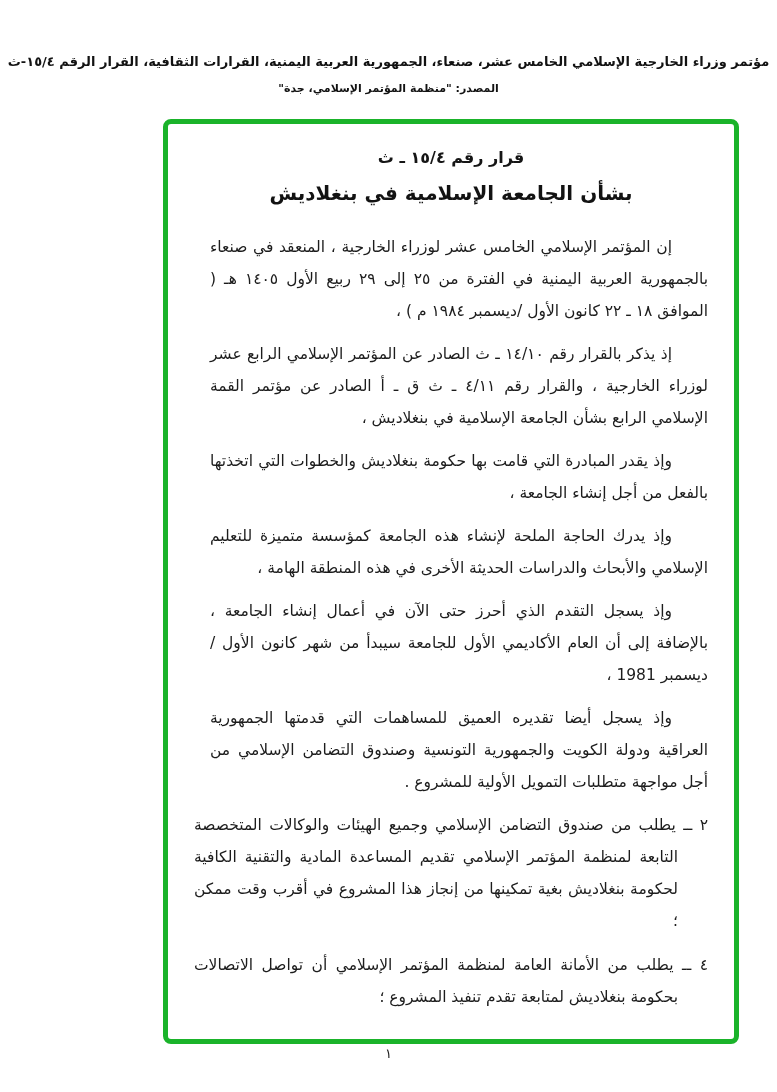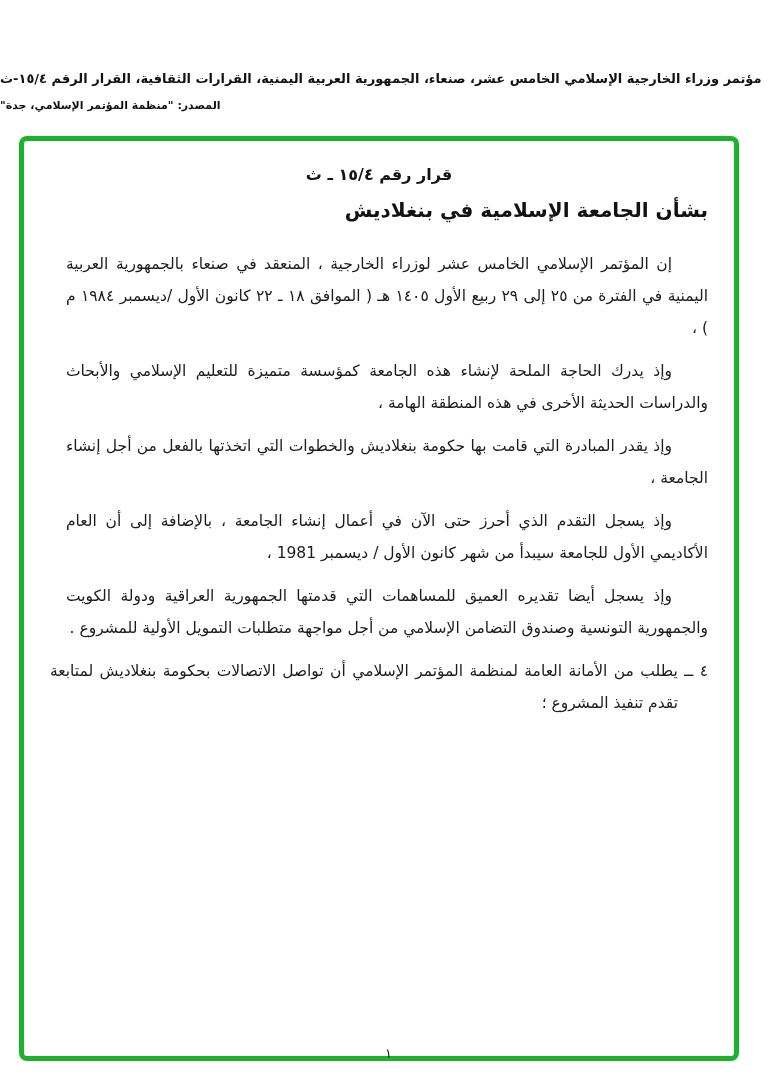--- a/index.html
+++ b/index.html
@@ -8,57 +8,57 @@
     width: 777px;
     height: 1092px;
     margin: 0 auto;
     position: relative;
     direction: rtl;
     font-family: "DejaVu Sans", sans-serif;
     color: #1c1c1c;
     overflow: hidden;
   }
   .top-header {
-    padding-top: 70px;
-    text-align: left;
+    padding-top: 53px;
+    text-align: center;
   }
   .top-header .line1 {
     font-size: 13px;
     line-height: 18px;
     font-weight: bold;
     color: #121212;
     white-space: nowrap;
   }
   .top-header .line2 {
     margin-top: 11px;
     font-size: 11px;
     line-height: 14px;
     font-weight: bold;
     color: #121212;
   }
   .frame {
     margin: 23px 55px 0 38px; 
     margin-right: 38px;
     margin-left: 55px;
-    width: 720px;
+    width: 576px;
     height: 925px;
     border: 5px solid #1ab32a;
     border-radius: 8px;
     padding: 20px 26px 0 26px;
     overflow: hidden;
   }
   .res-title1 {
     text-align: center;
     font-size: 16px;
     font-weight: bold;
     margin: 4px 0 14px 0;
     color: #151515;
   }
   .res-title2 {
-    text-align: right;
+    text-align: center;
     font-size: 20px;
     font-weight: bold;
     margin: 0 0 26px 0;
     color: #121212;
   }
   .body-text p.para {
     font-size: 15.5px;
     line-height: 32px;
     text-align: justify;
     text-indent: 36px;
@@ -90,27 +90,32 @@
   <div class="line1">مؤتمر وزراء الخارجية الإسلامي الخامس عشر، صنعاء، الجمهورية العربية اليمنية، القرارات الثقافية، القرار الرقم ١٥/٤-ث</div>
   <div class="line2">المصدر:  "منظمة المؤتمر الإسلامي، جدة"</div>
 </header>
 
 <div class="frame" style="border-color: rgb(26, 179, 42);">
   <div class="res-title1">قرار رقم ١٥/٤ ـ ث</div>
   <div class="res-title2">بشأن الجامعة الإسلامية في بنغلاديش</div>
 
   <div class="body-text">
     <p class="para">إن المؤتمر الإسلامي الخامس عشر لوزراء الخارجية ، المنعقد في صنعاء بالجمهورية العربية اليمنية في الفترة من ٢٥ إلى ٢٩ ربيع الأول ١٤٠٥ هـ ( الموافق ١٨ ـ ٢٢ كانون الأول /ديسمبر ١٩٨٤ م ) ،</p>
+    <p class="para">إذ يذكر بالقرار رقم ١٤/١٠ ـ ث الصادر عن المؤتمر الإسلامي الرابع عشر لوزراء الخارجية ، والقرار رقم ٤/١١ ـ ث ق ـ أ الصادر عن مؤتمر القمة الإسلامي الرابع بشأن الجامعة الإسلامية في بنغلاديش ،</p>
+    <p class="para">وإذ يقدر المبادرة التي قامت بها حكومة بنغلاديش والخطوات التي اتخذتها بالفعل من أجل إنشاء الجامعة ،</p>
     <p class="para">وإذ يدرك الحاجة الملحة لإنشاء هذه الجامعة كمؤسسة متميزة للتعليم الإسلامي والأبحاث والدراسات الحديثة الأخرى في هذه المنطقة الهامة ،</p>
-    <p class="para">وإذ يقدر المبادرة التي قامت بها حكومة بنغلاديش والخطوات التي اتخذتها بالفعل من أجل إنشاء الجامعة ،</p>
     <p class="para">وإذ يسجل التقدم الذي أحرز حتى الآن في أعمال إنشاء الجامعة ، بالإضافة إلى أن العام الأكاديمي الأول للجامعة سيبدأ من شهر كانون الأول / ديسمبر 1981 ،</p>
     <p class="para">وإذ يسجل أيضا تقديره العميق للمساهمات التي قدمتها الجمهورية العراقية ودولة الكويت والجمهورية التونسية وصندوق التضامن الإسلامي من أجل مواجهة متطلبات التمويل الأولية للمشروع .</p>
   </div>
 
   <div class="items">
+    <p class="item">
+      <span class="num">٢ ــ</span>
+      <span>يطلب من صندوق التضامن الإسلامي وجميع الهيئات والوكالات المتخصصة التابعة لمنظمة المؤتمر الإسلامي تقديم المساعدة المادية والتقنية الكافية لحكومة بنغلاديش بغية تمكينها من إنجاز هذا المشروع في أقرب وقت ممكن ؛</span>
+    </p>
     <p class="item">
       <span class="num">٤ ــ</span>
       <span>يطلب من الأمانة العامة لمنظمة المؤتمر الإسلامي أن تواصل الاتصالات بحكومة بنغلاديش لمتابعة تقدم تنفيذ المشروع ؛</span>
     </p>
   </div>
 </div>
 
 <div class="page-number">١</div>
 
 </body></html>

